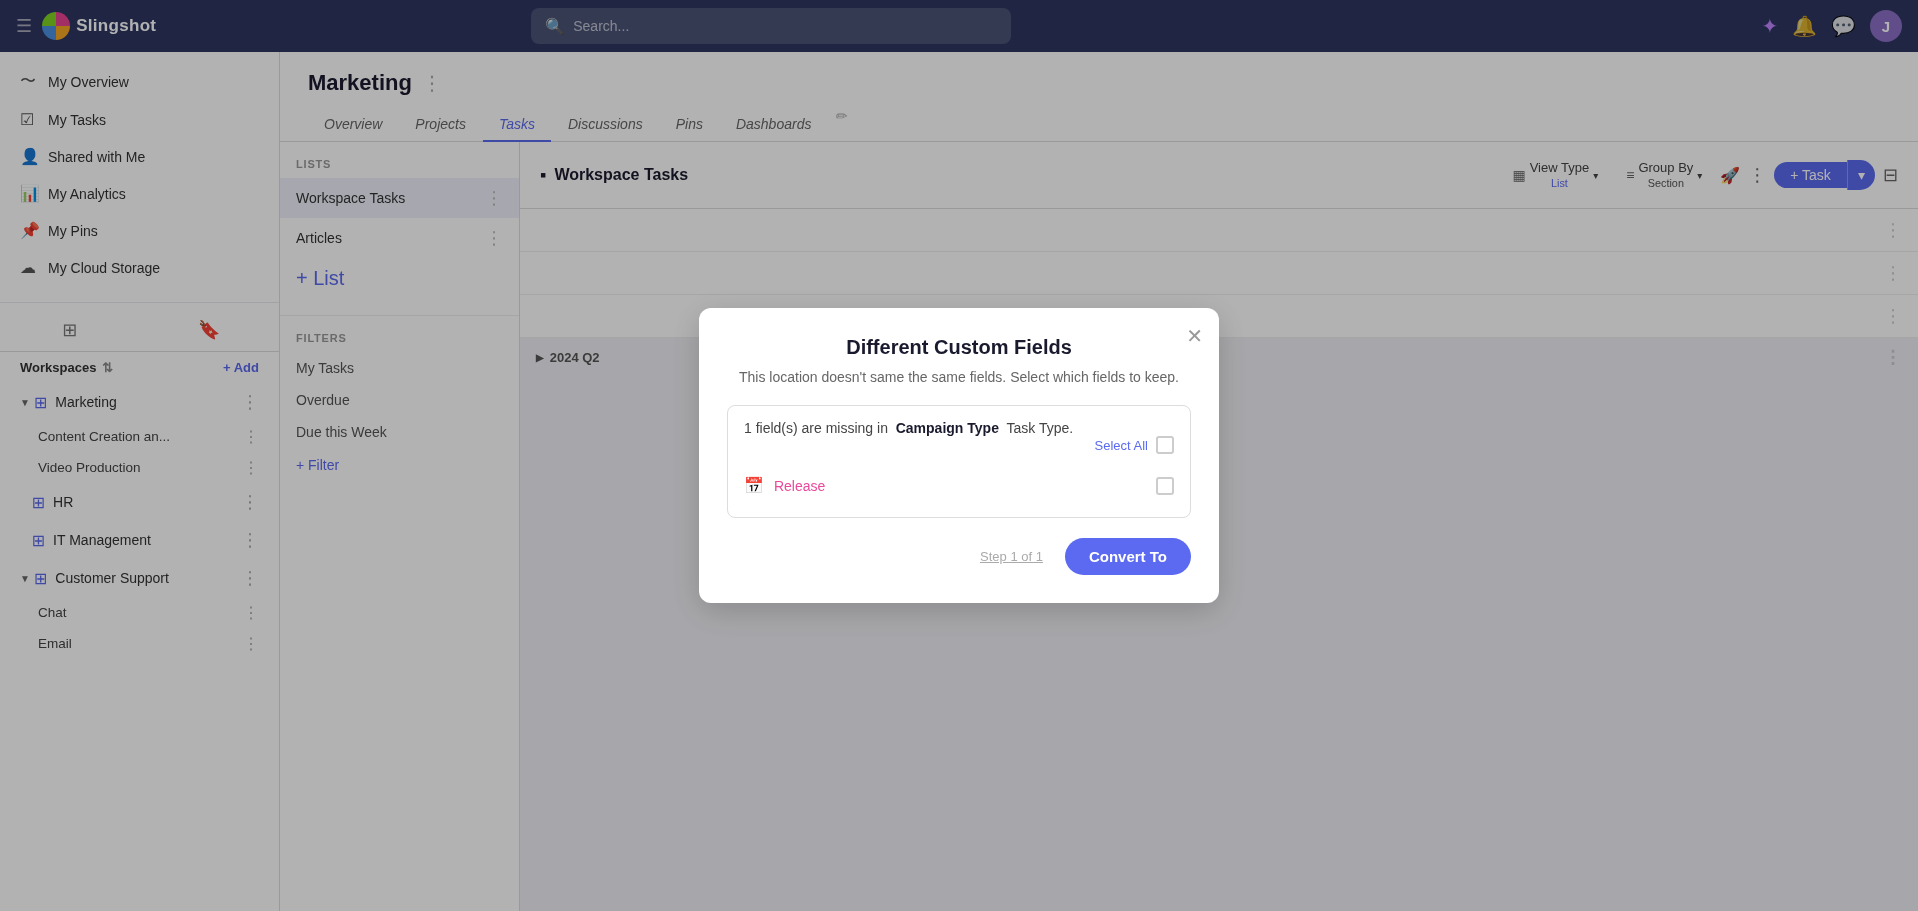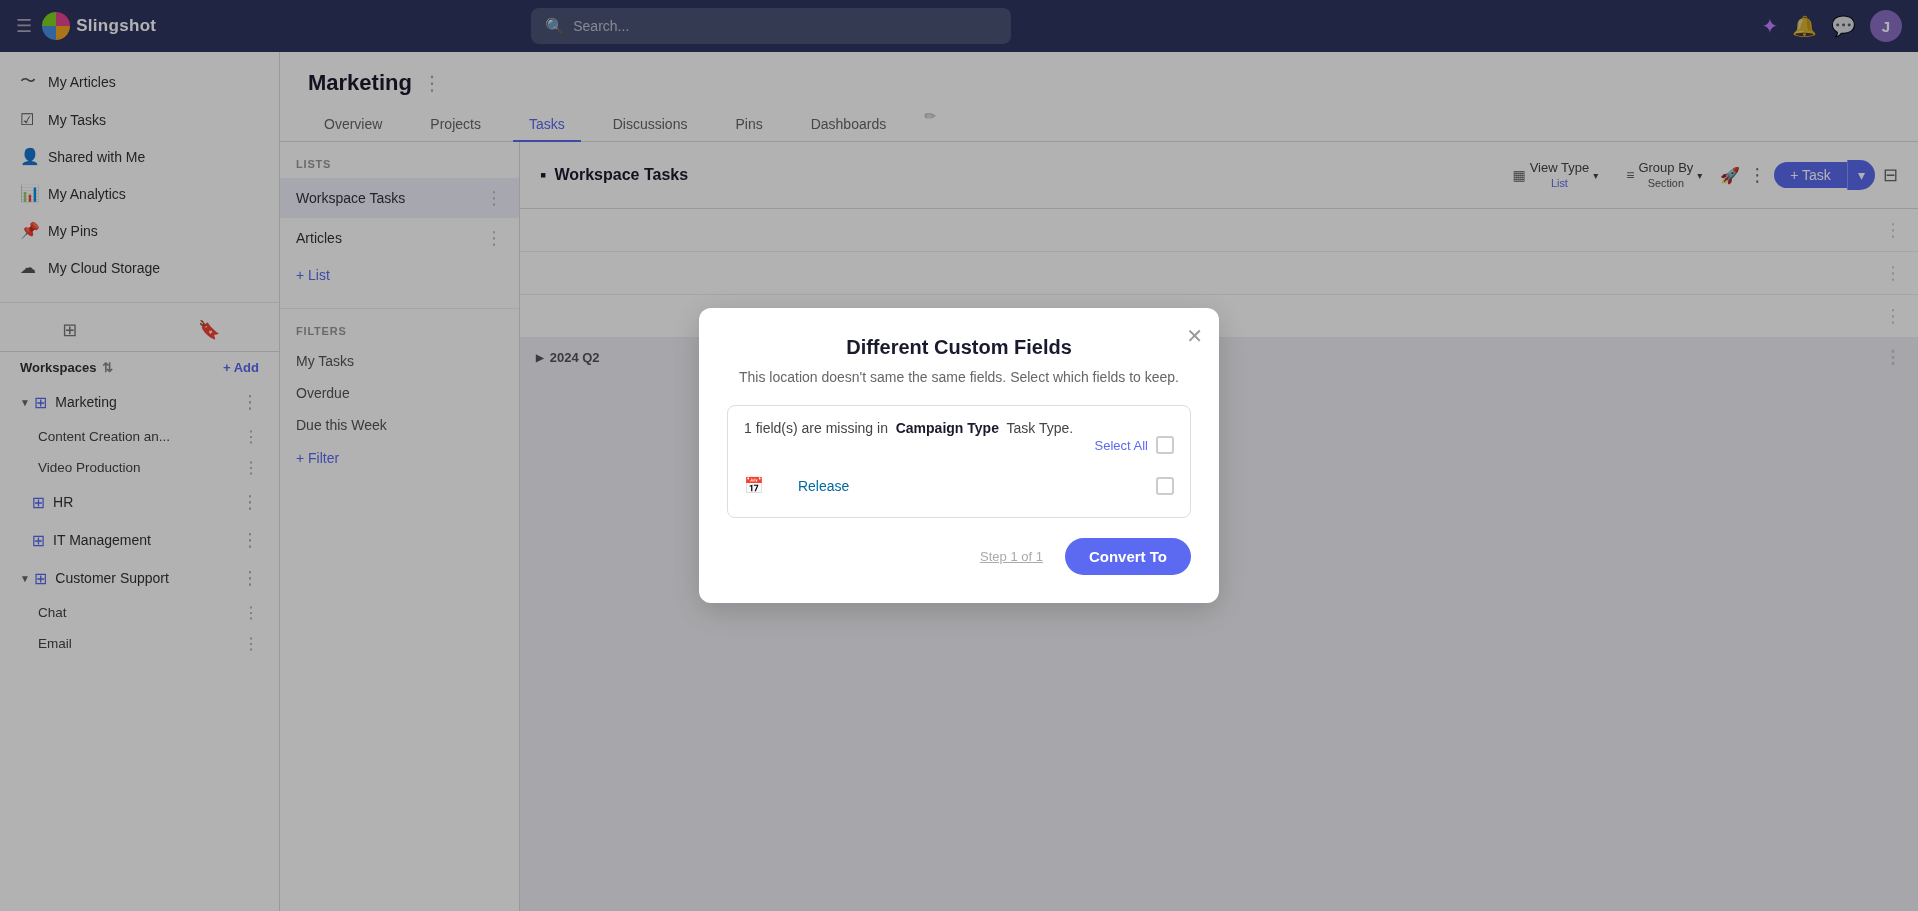--- a/index.html
+++ b/index.html
@@ -112,21 +112,21 @@
 
     
     .marketing-header {
       background: white;
       padding: 18px 28px 0;
       border-bottom: 1px solid #ddd;
     }
     .marketing-title-row { display: flex; align-items: center; gap: 10px; margin-bottom: 12px; }
     .marketing-title { font-size: 22px; font-weight: 700; color: #1a1a2e; }
     .marketing-more { color: #aaa; cursor: pointer; font-size: 20px; }
-    .tabs-row { display: flex; gap: 16px; }
+    .tabs-row { display: flex; gap: 1px; font-style: italic; }
     .tab-item {
       padding: 8px 16px;
       font-size: 14px;
       color: #666;
       cursor: pointer;
       border-bottom: 2px solid transparent;
       margin-bottom: -1px;
     }
     .tab-item.active { color: #5b6af0; border-bottom-color: #5b6af0; font-weight: 500; }
     .tab-edit { margin-left: 6px; color: #aaa; font-size: 14px; cursor: pointer; }
@@ -158,21 +158,21 @@
     .list-item .li-more { margin-left: auto; color: #bbb; font-size: 18px; }
     .list-item-plain {
       display: flex;
       align-items: center;
       padding: 9px 16px;
       font-size: 14px;
       color: #333;
       cursor: pointer;
     }
     .list-item-plain .li-more { margin-left: auto; color: #bbb; font-size: 18px; }
-    .add-list { display: flex; align-items: center; gap: 6px; padding: 9px 16px; font-size: 14px; color: #5b6af0; cursor: pointer; }
+    .add-list { display: flex; align-items: center; gap: 6px; padding: 9px 16px; font-size: 20px; color: #5b6af0; cursor: pointer; }
     .filters-section { margin-top: 16px; padding-top: 16px; border-top: 1px solid #eee; }
     .filter-item { padding: 8px 16px; font-size: 14px; color: #555; cursor: pointer; }
     .add-filter { display: flex; align-items: center; gap: 6px; padding: 9px 16px; font-size: 14px; color: #5b6af0; cursor: pointer; }
 
     
     .task-area { flex: 1; display: flex; flex-direction: column; overflow: hidden; }
     .task-toolbar {
       background: white;
       padding: 12px 20px;
       display: flex;
@@ -289,21 +289,21 @@
       border-radius: 8px;
       padding: 14px 16px;
       margin-bottom: 20px;
     }
     .modal-field-msg { font-size: 14px; color: #444; margin-bottom: 14px; }
     .modal-field-msg strong { font-weight: 700; color: #1a1a2e; }
     .select-all-row { display: flex; align-items: center; justify-content: flex-end; margin-bottom: 8px; }
     .select-all-label { font-size: 13px; color: #5b6af0; margin-right: 8px; cursor: pointer; }
     .field-row { display: flex; align-items: center; gap: 10px; padding: 8px 0; }
     .field-row-icon { font-size: 16px; color: #888; }
-    .field-row-label { font-size: 14px; color: #0369a1; flex: 1; margin-left: 24px; }
+    .field-row-label { font-size: 14px; color: #ec4899; flex: 1; }
     .checkbox {
       width: 18px; height: 18px;
       border: 2px solid #ccc;
       border-radius: 3px;
       cursor: pointer;
       display: flex; align-items: center; justify-content: center;
     }
     .modal-footer {
       display: flex;
       align-items: center;
@@ -350,21 +350,21 @@
     <div class="avatar">J</div>
   </div>
 </nav>
 
 <div class="layout">
 
   <aside class="sidebar">
     <div class="sidebar-nav">
       <div class="sidebar-item">
         <span class="si-icon">〜</span>
-        <span>My Articles</span>
+        <span>My Overview</span>
       </div>
       <div class="sidebar-item">
         <span class="si-icon">☑</span>
         <span>My Tasks</span>
       </div>
       <div class="sidebar-item">
         <span class="si-icon">👤</span>
         <span>Shared with Me</span>
       </div>
       <div class="sidebar-item">

